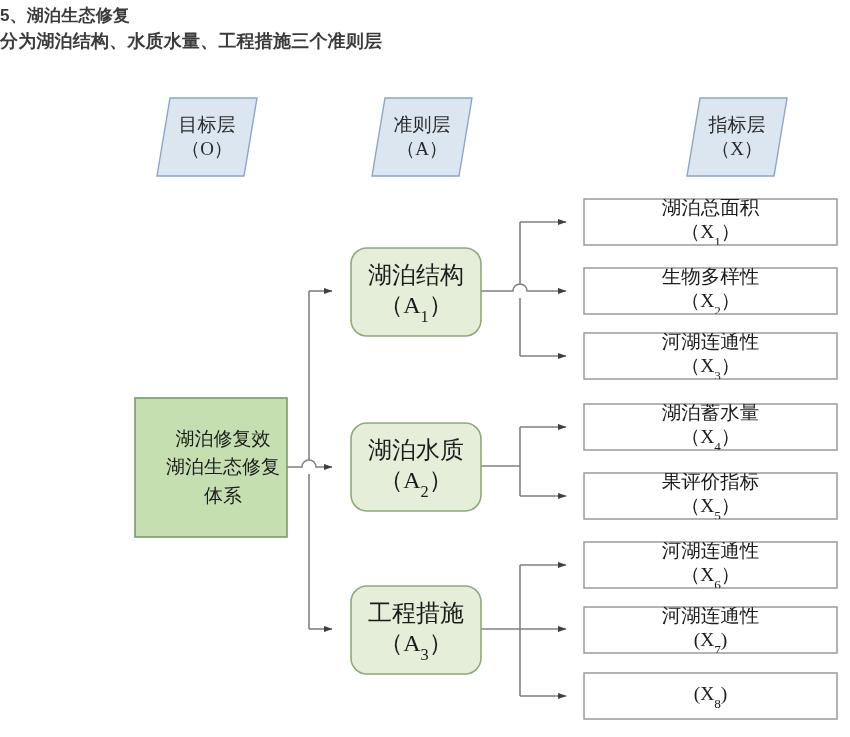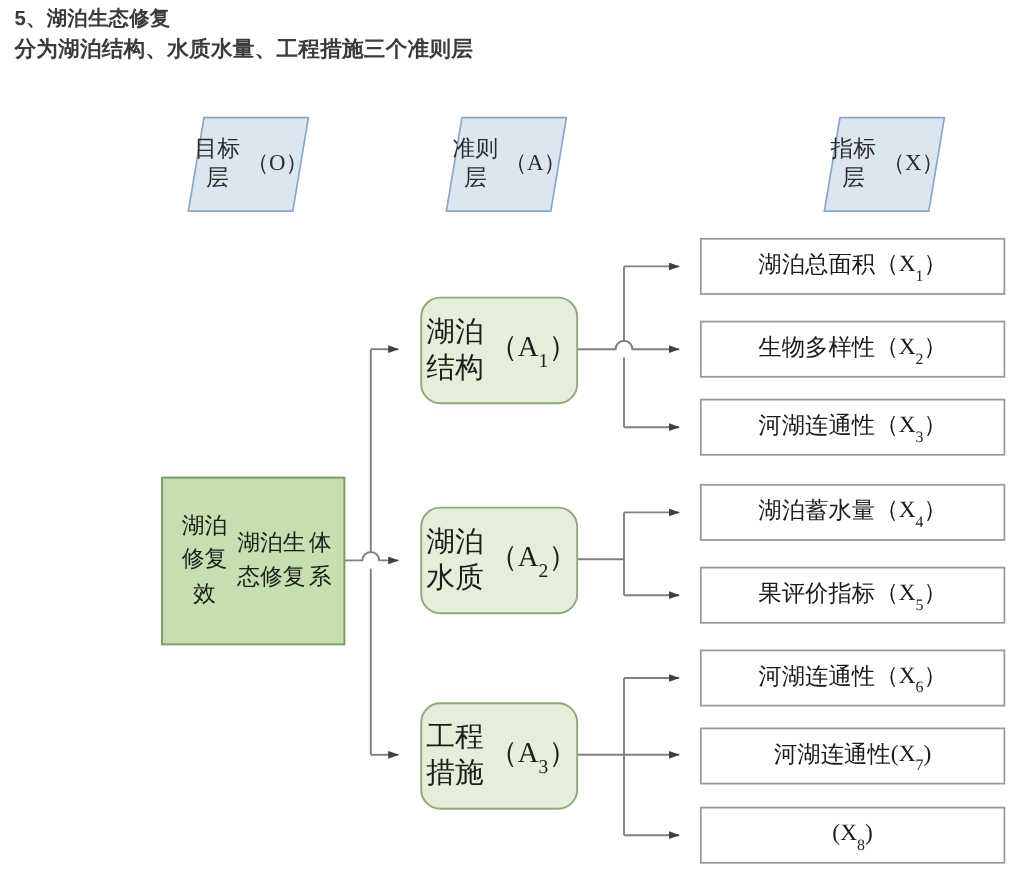--- a/index.html
+++ b/index.html
@@ -11,21 +11,21 @@
     width: 850px;
     height: 737px;
     position: relative;
     font-family: "Liberation Sans", "DejaVu Sans", sans-serif;
     overflow: hidden;
   }
 
   
   #heading {
     position: absolute;
-    left: 12px;
+    left: 0;
     top: 4px;
     width: 600px;
   }
   .head-line {
     font-family: "Liberation Sans", "DejaVu Sans", sans-serif;
     font-weight: bold;
     color: #3b3b3b;
     letter-spacing: 0.2px;
   }
   #head-line-1 {
@@ -44,43 +44,45 @@
     top: 0;
     width: 850px;
     height: 737px;
   }
 
   
   .node-text {
     width: 100%;
     height: 100%;
     display: flex;
+    flex-direction: column;
     align-items: center;
     justify-content: center;
     box-sizing: border-box;
     text-align: center;
     font-family: "Liberation Serif", "DejaVu Serif", serif;
     color: #1c1c1c;
     line-height: 1.25;
   }
   .hdr-text {
     font-size: 19px;
     color: #2b2b2b;
   }
   .root-text {
     font-size: 19px;
     line-height: 1.5;
     padding: 0 10px;
+    margin-left: 12px;
   }
   .crit-text {
     font-size: 24px;
   }
   .ind-text {
     font-size: 19.5px;
-    flex-direction: row;
+    flex-direction: column;
     white-space: nowrap;
   }
   .sub {
     font-size: 0.68em;
     vertical-align: sub;
     position: relative;
     top: 3px;
   }
 </style>
 </head>

